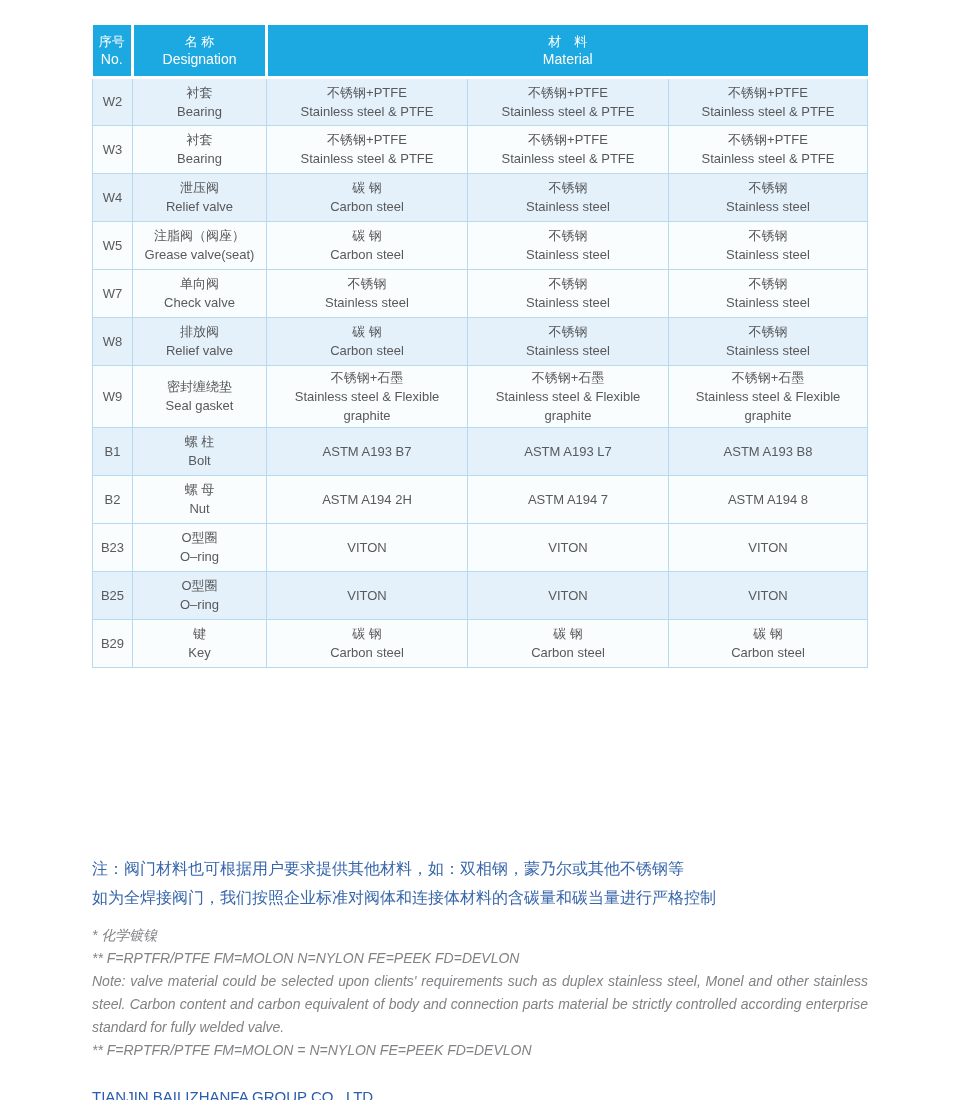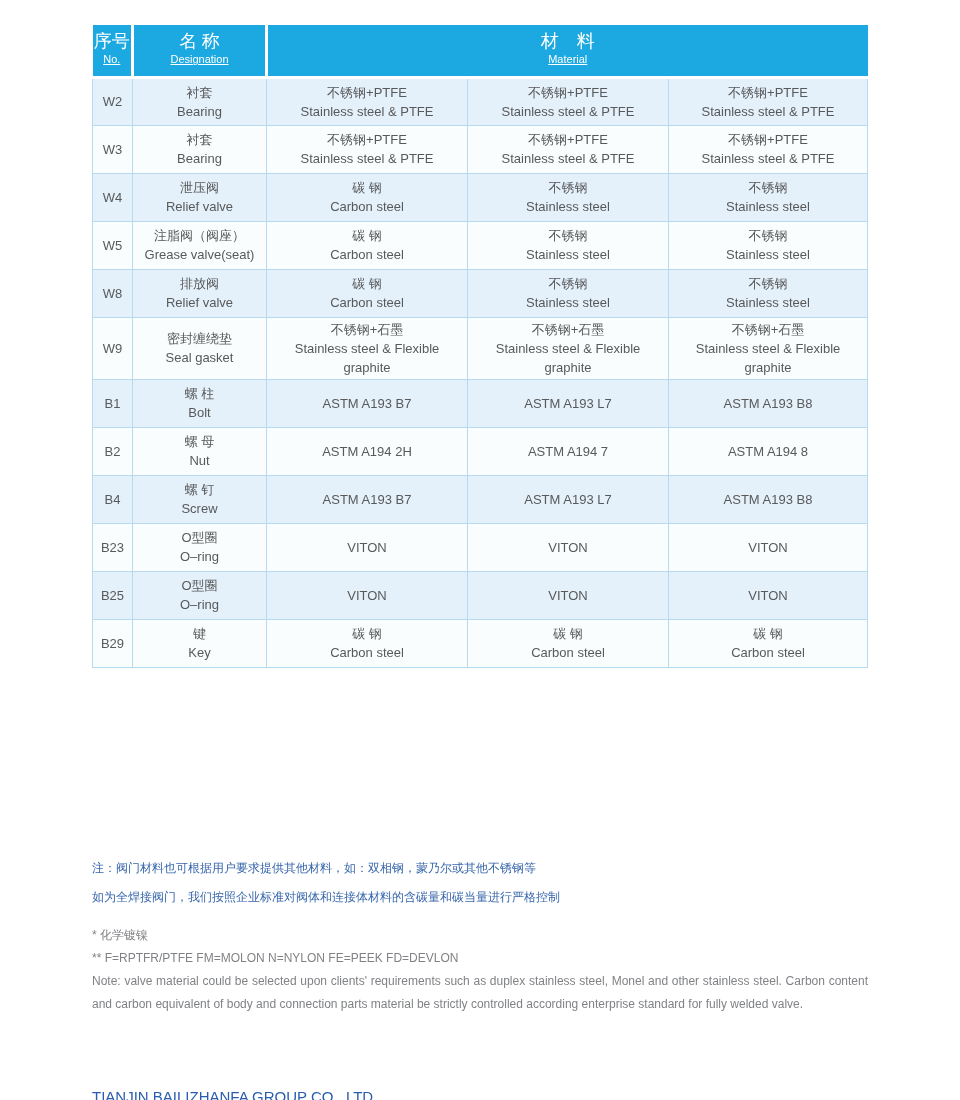--- a/index.html
+++ b/index.html
@@ -22,48 +22,49 @@
     background:var(--header-bg,#1ca8e0);
     color:#ffffff;
     font-weight:normal;
     height:52px;
     text-align:center;
     vertical-align:middle;
     border-right:3px solid #ffffff;
     border-bottom:3px solid #ffffff;
   }
   thead th:last-child { border-right:none; }
-  thead th .cn { font-size:18px; line-height:19px;font-family:Liberation Serif, serif; }
-  thead th .en { font-size:11px;  line-height:17px;text-decoration:underline; }
+  thead th .cn { font-size:13px; line-height:19px; }
+  thead th .en { font-size:14px;  line-height:17px; }
   tbody td {
     border:1px solid var(--border,#b7daef);
     height:48px;
     text-align:center;
     vertical-align:middle;
     color:var(--body-text,#58595b);
     font-size:13px;
     line-height:19px;
     background:var(--row-bg,#fafdfe);
     padding:2px 4px;
   }
   tbody tr.alt td { background:var(--row-alt-bg,#e4f1fa); }
   .notes {
     position:absolute;
     left:92px; top:854px;
     width:776px;
   }
   .notes p.cn {
     color:var(--note-blue,#3766ab);
-    font-size:12px;
+    font-size:16px;
     line-height:29px;
   }
   .notes p.gray {
     color:var(--note-gray,#808285);
-    font-size:12px;
+    font-size:14px;
     line-height:23px;
+    font-style:italic;
   }
   .notes p.first-gray { margin-top:12px; }
   .notes p.justify { text-align:justify; }
   .footer-company {
     position:absolute;
     left:92px; top:1088px;
     color:var(--footer-blue,#2b5dad);
     font-size:15px;
     line-height:18px;
     white-space:nowrap;
@@ -176,20 +177,41 @@
           </td>
           <td>
             <div>不锈钢</div>
             <div>Stainless steel</div>
           </td>
           <td>
             <div>不锈钢</div>
             <div>Stainless steel</div>
           </td>
         </tr>
+        <tr>
+          <td>
+            <div>W7</div>
+          </td>
+          <td>
+            <div>单向阀</div>
+            <div>Check valve</div>
+          </td>
+          <td>
+            <div>不锈钢</div>
+            <div>Stainless steel</div>
+          </td>
+          <td>
+            <div>不锈钢</div>
+            <div>Stainless steel</div>
+          </td>
+          <td>
+            <div>不锈钢</div>
+            <div>Stainless steel</div>
+          </td>
+        </tr>
         <tr class="alt">
           <td>
             <div>W8</div>
           </td>
           <td>
             <div>排放阀</div>
             <div>Relief valve</div>
           </td>
           <td>
             <div>碳 钢</div>
@@ -252,38 +274,20 @@
             <div>Nut</div>
           </td>
           <td>
             <div>ASTM A194 2H</div>
           </td>
           <td>
             <div>ASTM A194 7</div>
           </td>
           <td>
             <div>ASTM A194 8</div>
-          </td>
-        </tr>
-        <tr class="alt">
-          <td>
-            <div>B4</div>
-          </td>
-          <td>
-            <div>螺 钉</div>
-            <div>Screw</div>
-          </td>
-          <td>
-            <div>ASTM A193 B7</div>
-          </td>
-          <td>
-            <div>ASTM A193 L7</div>
-          </td>
-          <td>
-            <div>ASTM A193 B8</div>
           </td>
         </tr>
         <tr>
           <td>
             <div>B23</div>
           </td>
           <td>
             <div>O型圈</div>
             <div>O–ring</div>
           </td>
@@ -338,17 +342,18 @@
         </tr>
       </tbody>
   </table>
 
   <div class="notes">
     <p class="cn">注：阀门材料也可根据用户要求提供其他材料，如：双相钢，蒙乃尔或其他不锈钢等</p>
     <p class="cn">如为全焊接阀门，我们按照企业标准对阀体和连接体材料的含碳量和碳当量进行严格控制</p>
     <p class="gray first-gray">*  化学镀镍</p>
     <p class="gray">** F=RPTFR/PTFE FM=MOLON N=NYLON FE=PEEK FD=DEVLON</p>
     <p class="gray justify">Note: valve material could be selected upon clients' requirements such as duplex stainless steel, Monel and other stainless steel. Carbon content and carbon equivalent of body and connection parts material be strictly controlled according enterprise standard for fully welded valve.</p>
+    <p class="gray">** F=RPTFR/PTFE FM=MOLON = N=NYLON FE=PEEK FD=DEVLON</p>
   </div>
 
   <div class="footer-company">TIANJIN BAILIZHANFA GROUP CO., LTD</div>
 
 </div>
 
 </body></html>

